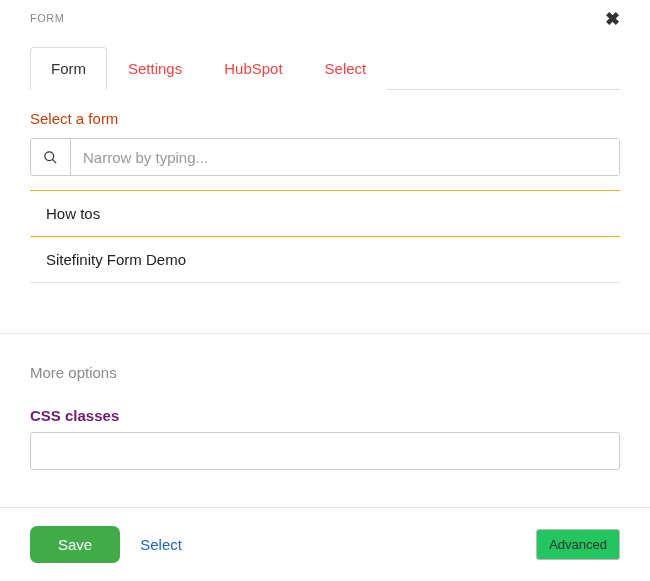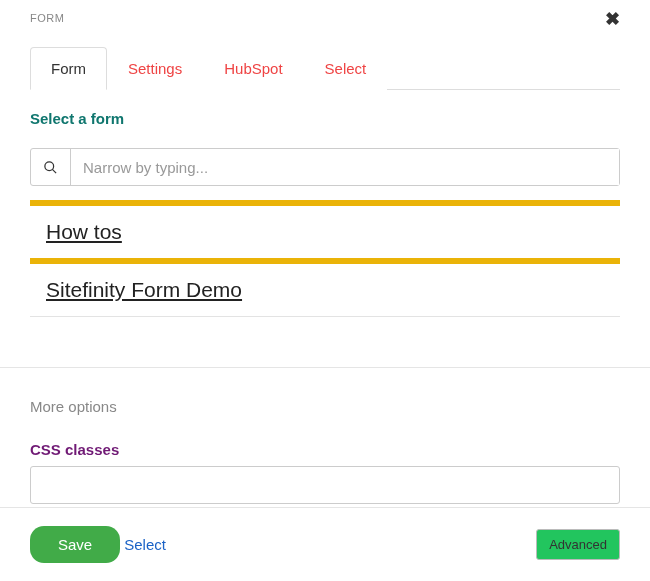--- a/index.html
+++ b/index.html
@@ -52,23 +52,23 @@
       background: #fff;
     }
     .tab.active {
       color: #333;
       border: 1px solid #ddd;
       border-bottom: 1px solid #fff;
       border-radius: 4px 4px 0 0;
     }
     .section-label {
       font-size: 15px;
-      font-weight: 700;
-      color: #0f766e;
-      margin-bottom: 21px;
+      font-weight: 400;
+      color: #c2410c;
+      margin-bottom: 11px;
     }
     .search-wrap {
       display: flex;
       border: 1px solid #ccc;
       border-radius: 3px;
       height: 38px;
       margin-bottom: 14px;
     }
     .search-icon-wrap {
       width: 40px;
@@ -91,25 +91,24 @@
       padding: 0 12px;
       font-size: 15px;
       color: #737373;
     }
     .search-input::placeholder { color: #999; }
     .form-list {
       margin-bottom: 10px;
     }
     .list-item {
       padding: 14px 16px;
-      border-top: 6px solid #eab308;
-      font-size: 21px;
+      border-top: 1px solid #eab308;
+      font-size: 15px;
       color: #222;
       cursor: pointer;
-      text-decoration: underline;
     }
     .list-item:last-child {
       border-bottom: 1px solid #e3e3e3;
     }
     .divider-full {
       border: none;
       border-top: 1px solid #e5e5e5;
       margin: 0 -30px;
     }
     .more-options-section {
@@ -143,25 +142,25 @@
       position: absolute;
       bottom: 0;
       left: 0;
       right: 0;
       background: #fff;
     }
     .btn-save {
       background: #41ab48;
       color: #fff;
       border: none;
-      border-radius: 14px;
+      border-radius: 7px;
       padding: 10px 28px;
       font-size: 15px;
       cursor: pointer;
-      margin-right: 4px;
+      margin-right: 20px;
     }
     .btn-cancel {
       background: none;
       border: none;
       color: #1a62c6;
       font-size: 15px;
       cursor: pointer;
       padding: 0;
     }
     .btn-advanced {

